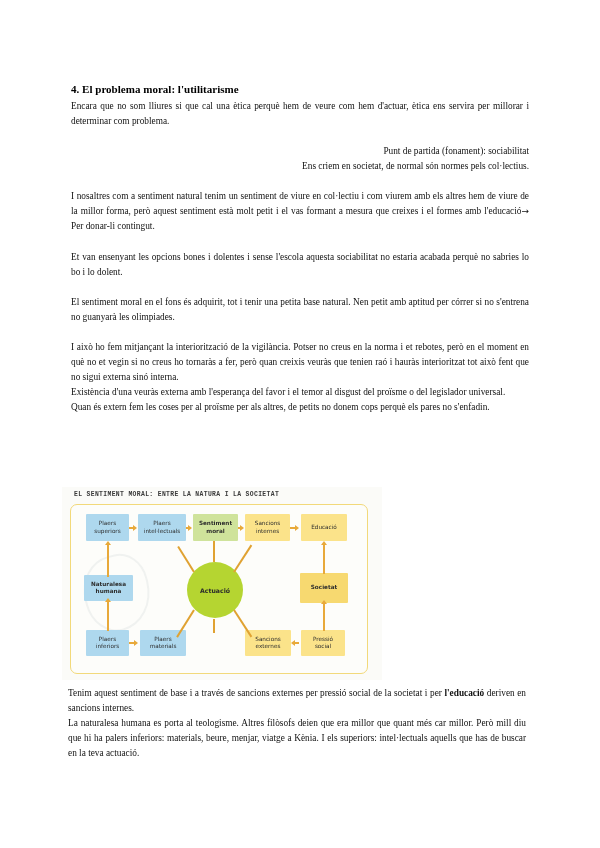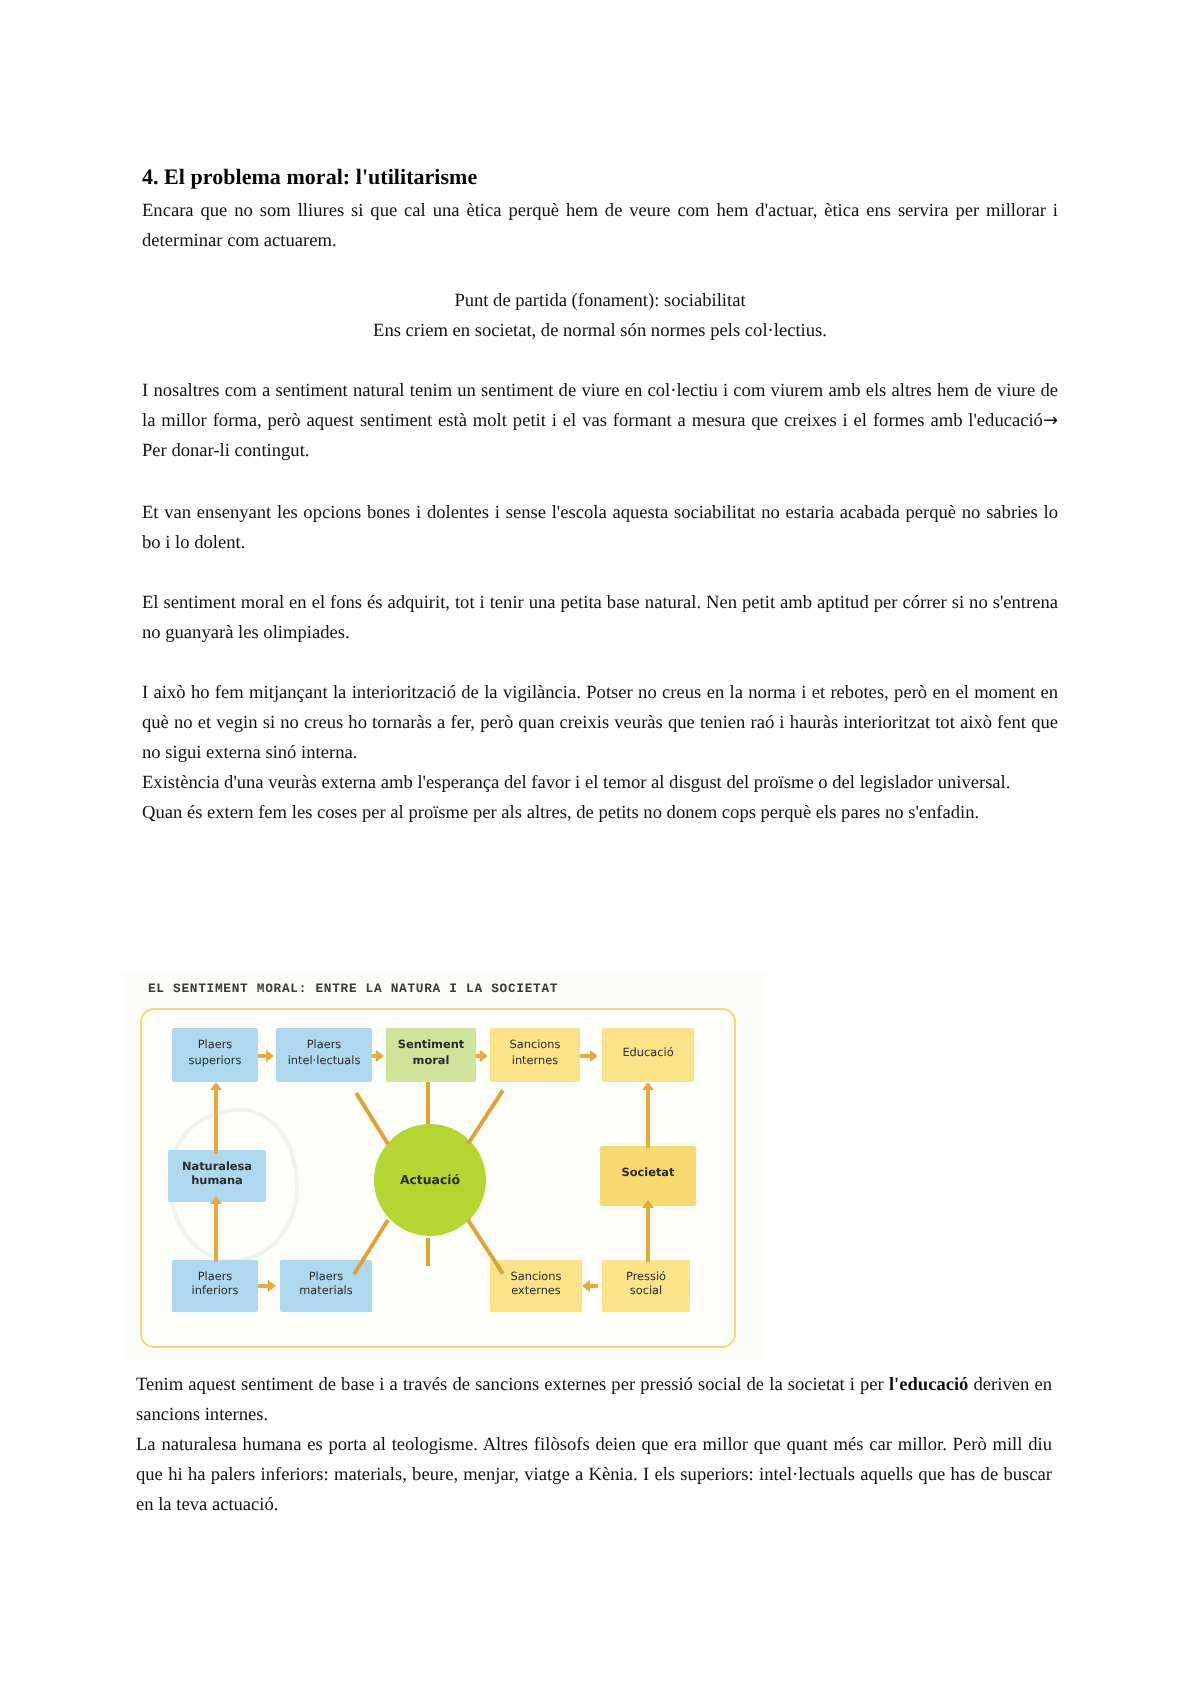--- a/index.html
+++ b/index.html
@@ -33,21 +33,21 @@
   }
   p.para {
     font-size: 9.3px;
     line-height: 15.1px;
     margin: 0;
     color: #111;
     text-align: justify;
     text-justify: inter-word;
     hyphens: none;
   }
-  p.para.nj { text-align: center; }
+  p.para.nj { text-align: right; }
   .gap-md { height: 15px; }
   .arrow-glyph { font-family: "DejaVu Sans", sans-serif; font-size: 9px; }
   b.inline-bold { font-weight: bold; }
 
   
   .figure {
     position: absolute;
     left: 62px;
     top: 487px;
     width: 320px;
@@ -156,21 +156,21 @@
 </style>
 </head>
 <body>
 
 <div class="page">
 
   <div class="content">
 
     <h1 class="doc-heading">4. El problema moral: l'utilitarisme</h1>
 
-    <p class="para">Encara que no som lliures si que cal una ètica perquè hem de veure com hem d'actuar, ètica ens servira per millorar i determinar com actuarem.</p>
+    <p class="para">Encara que no som lliures si que cal una ètica perquè hem de veure com hem d'actuar, ètica ens servira per millorar i determinar com problema.</p>
 
     <div class="gap-md"></div>
 
     <p class="para nj">Punt de partida (fonament): sociabilitat</p>
     <p class="para nj">Ens criem en societat, de normal són normes pels col·lectius.</p>
 
     <div class="gap-md"></div>
 
     <p class="para"><span>I nosaltres com a sentiment natural tenim un sentiment de viure en col·lectiu i com viurem amb els altres hem de viure de la millor forma, però aquest sentiment està molt petit i el vas formant a mesura que creixes i el formes amb l'educació</span><span class="arrow-glyph">→</span> <span>Per donar-li contingut.</span></p>
 

